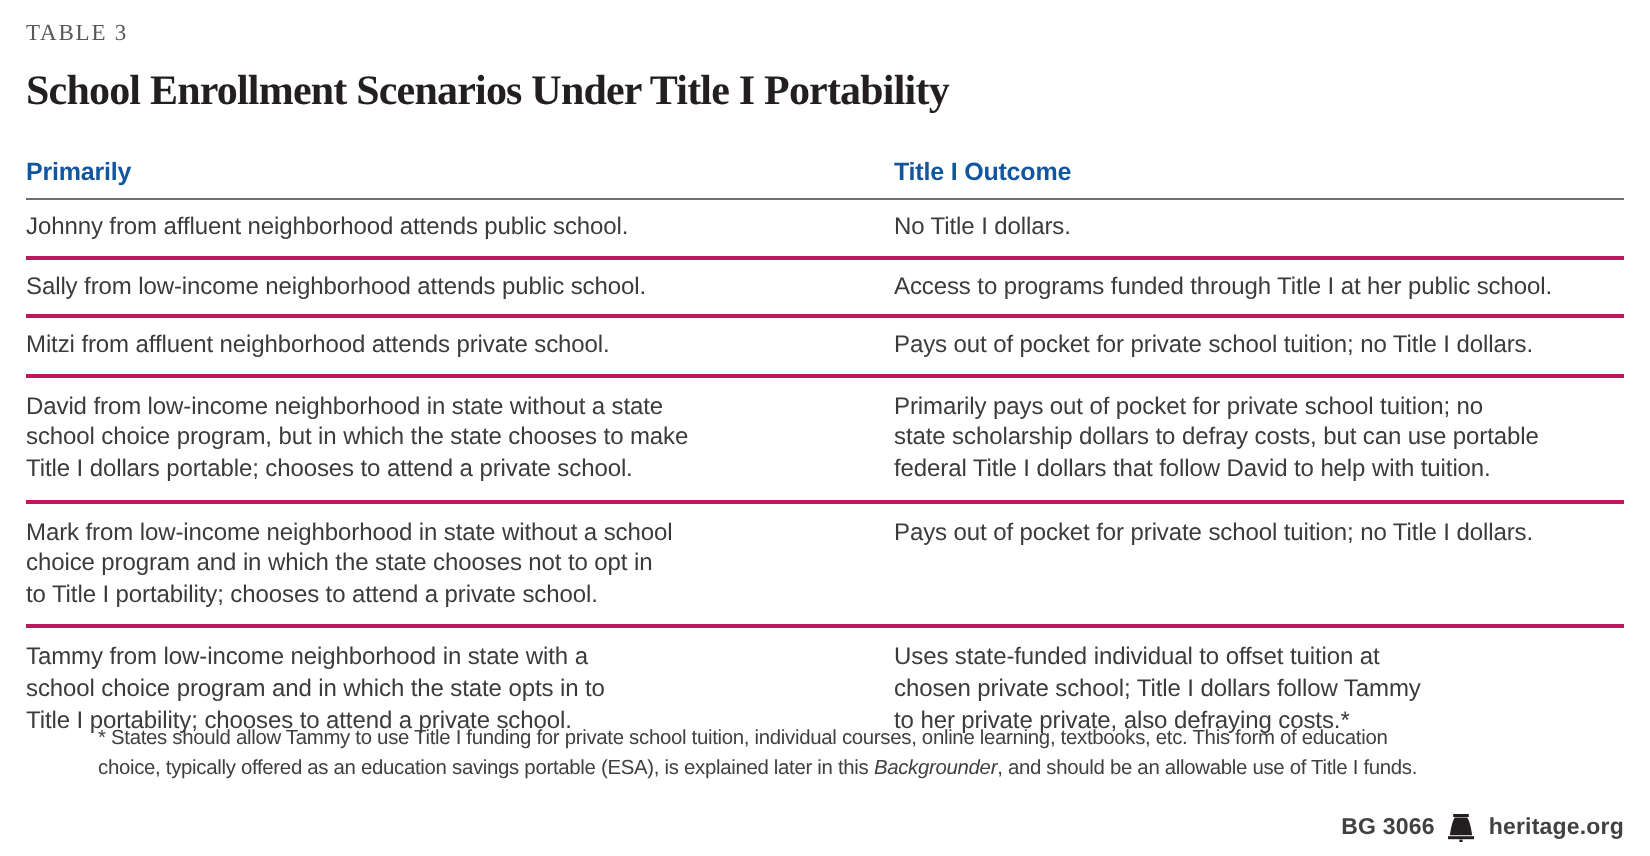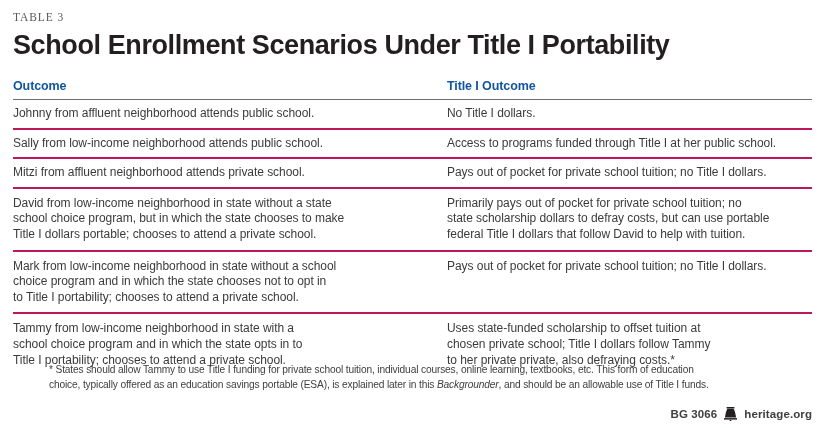--- a/index.html
+++ b/index.html
@@ -29,22 +29,22 @@
     font-family: "Liberation Serif", serif;
     font-size: 11.5px;
     letter-spacing: 0.9px;
     color: #58595b;
     padding-top: 10px;
     line-height: 14px;
     white-space: pre;
   }
 
   .table-title {
-    font-family: Liberation Sans, sans-serif;
-    font-size: 27px;
+    font-family: Liberation Serif, serif;
+    font-size: 21px;
     font-weight: bold;
     letter-spacing: -0.4px;
     color: #231f20;
     margin-top: 8px;
     line-height: 27px;
   }
 
   
   .tbl {
     width: 100%;
@@ -123,21 +123,21 @@
   <div class="table-label">TABLE 3</div>
   <div class="table-title">School Enrollment Scenarios Under Title I Portability</div>
 
   <table class="tbl">
     <colgroup>
         <col class="c1">
         <col class="c2">
       </colgroup>
     <thead>
       <tr>
-        <th>Outcome</th>
+        <th>Primarily</th>
         <th>Title I Outcome</th>
       </tr>
     </thead>
     <tbody>
 
       <tr>
         <td>
           <span class="cell-line">Johnny from affluent neighborhood attends public school.</span>
         </td>
         <td>
@@ -187,21 +187,21 @@
         </td>
       </tr>
 
       <tr class="tall">
         <td>
           <span class="cell-line">Tammy from low-income neighborhood in state with a</span>
           <span class="cell-line">school choice program and in which the state opts in to</span>
           <span class="cell-line">Title I portability; chooses to attend a private school.</span>
         </td>
         <td>
-          <span class="cell-line">Uses state-funded scholarship to offset tuition at</span>
+          <span class="cell-line">Uses state-funded individual to offset tuition at</span>
           <span class="cell-line">chosen private school; Title I dollars follow Tammy</span>
           <span class="cell-line">to her private private, also defraying costs.*</span>
         </td>
       </tr>
 
     </tbody>
   </table>
 
   <div class="footnote">
     <span class="fn-line">* States should allow Tammy to use Title I funding for private school tuition, individual courses, online learning, textbooks, etc. This form of education</span>

